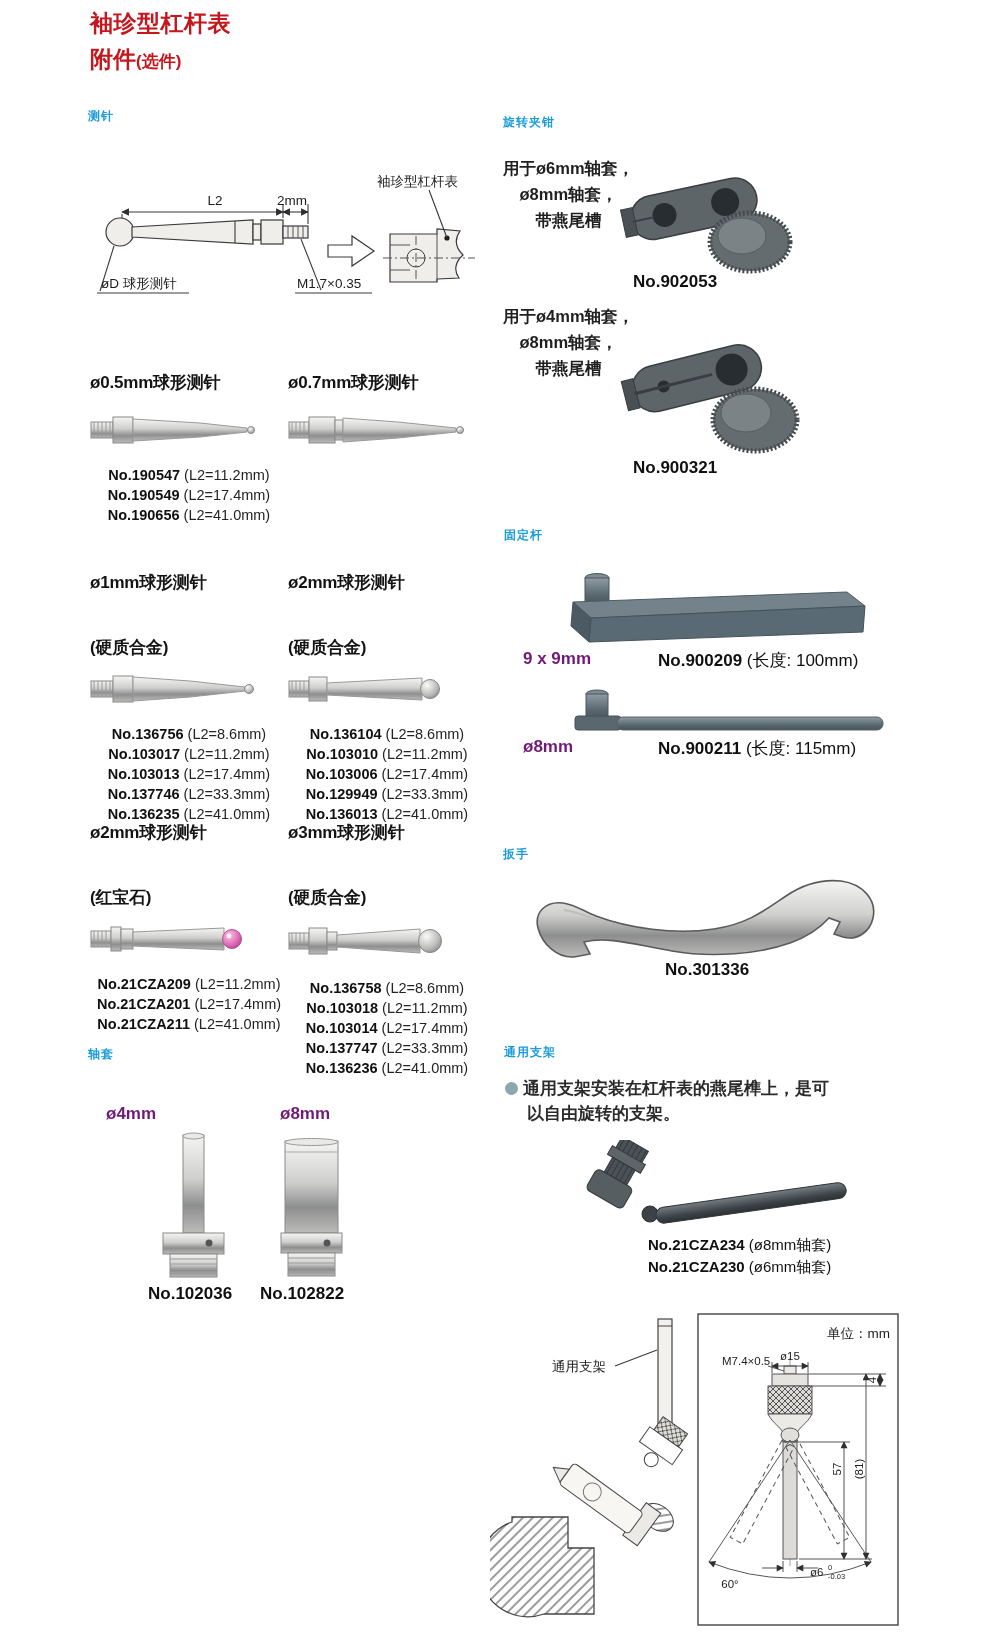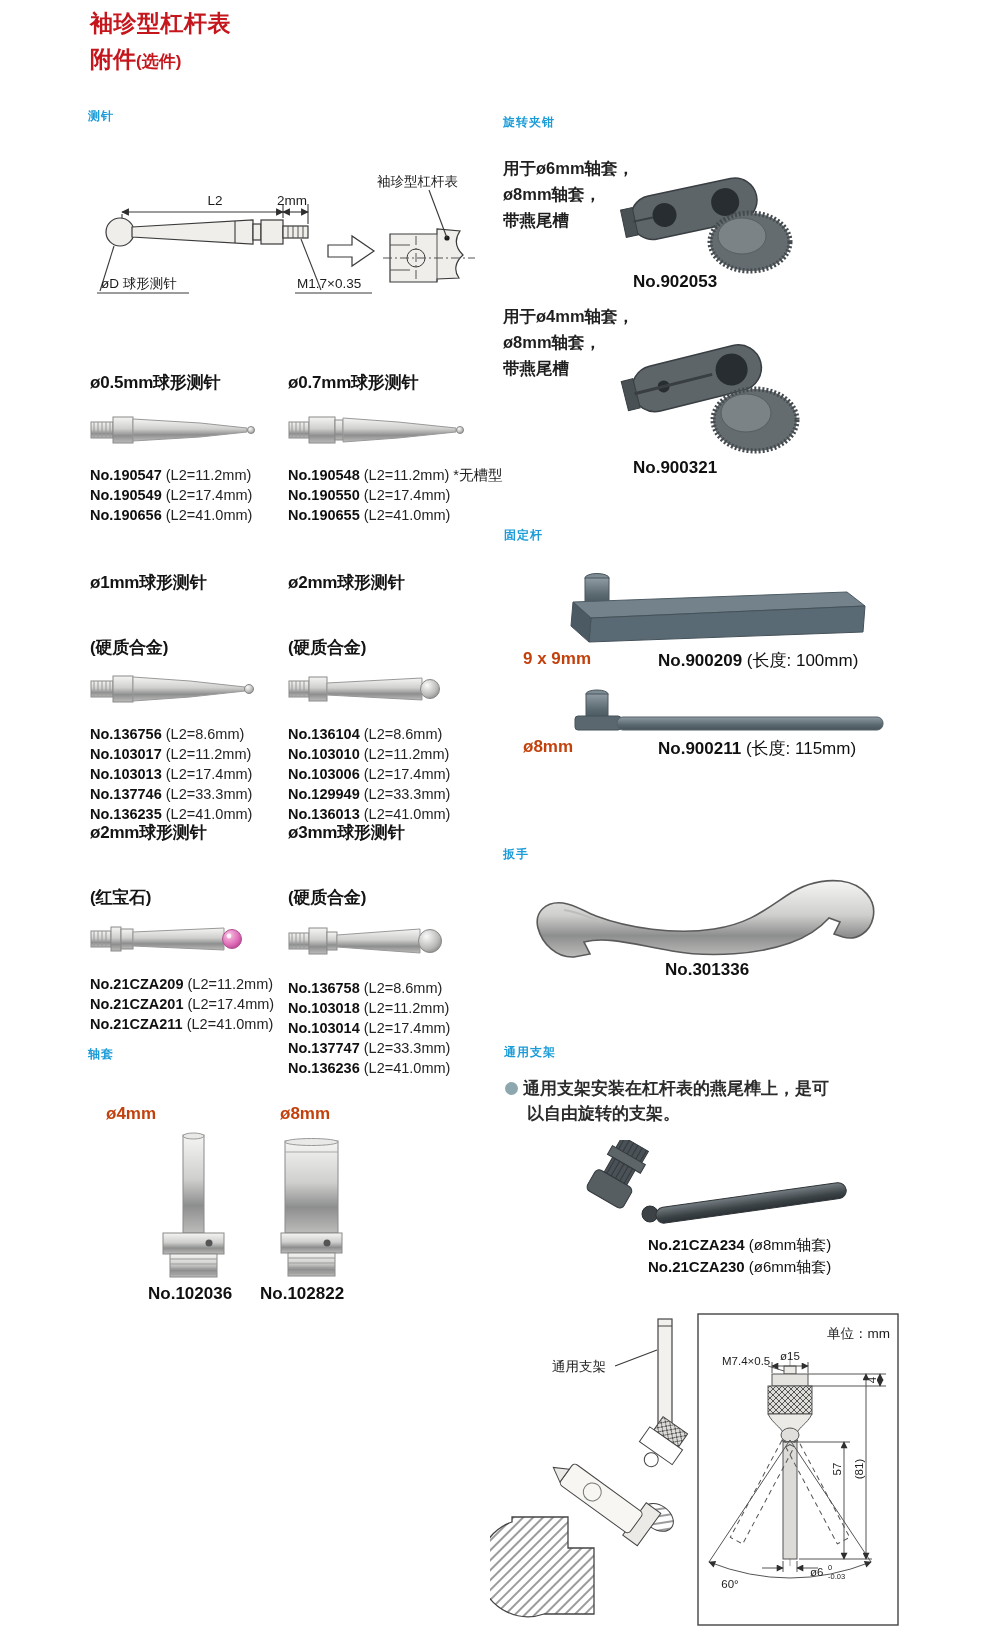--- a/index.html
+++ b/index.html
@@ -4,27 +4,27 @@
 <style>
   html,body{margin:0;padding:0;background:#fff;}
   body{font-family:"Liberation Sans","DejaVu Sans",sans-serif;color:#1c1c1c;}
   .page{position:relative;width:976px;height:1634px;background:#fff;overflow:hidden;}
   .ab{position:absolute;}
   .title{font-size:23px;font-weight:700;color:#c4161c;letter-spacing:.5px;}
   .sub-main{font-size:23px;font-weight:700;color:#c4161c;}
   .sub-note{font-size:17px;font-weight:700;color:#c4161c;}
   .bluehead{font-size:12px;font-weight:700;color:#1b9cd8;letter-spacing:1px;}
   .gt{font-size:17px;font-weight:700;color:#141414;line-height:21px;letter-spacing:-.2px;margin-top:44px;}
-  .pl{margin-top:8px;}
+  .pl{margin-top:8px;text-align:center;}
   .pli{font-size:14.5px;line-height:20px;color:#232323;white-space:nowrap;}
   .pli b{font-weight:700;color:#101010;}
-  .desc{font-size:16.5px;font-weight:600;color:#1f1f1f;line-height:26px;}
+  .desc{font-size:16.5px;font-weight:600;color:#1f1f1f;line-height:26px;text-align:center;}
   .pno{font-size:17px;font-weight:700;color:#101010;white-space:nowrap;}
   .pno .nt{font-weight:400;margin-top:9px;}
-  .sizelab{font-size:17px;font-weight:700;color:#c2410c;}
+  .sizelab{font-size:17px;font-weight:700;color:#701a75;}
   .hdesc{font-size:17px;font-weight:700;color:#2b2b2b;line-height:25px;white-space:nowrap;}
   .bullet{display:inline-block;width:13px;height:13px;border-radius:50%;background:#8da7ae;margin-right:5px;vertical-align:-1px;}
   .mid{font-size:15px;}
   svg text{font-family:"Liberation Sans","DejaVu Sans",sans-serif;}
   .dt{font-size:13.5px;fill:#1c1c1c;}
   .dts{font-size:11.5px;fill:#1c1c1c;}
   .dln{stroke:#3a3a3a;stroke-width:1.1;fill:none;}
   .thin{stroke:#555;stroke-width:1;fill:none;}
 </style>
 </head>
@@ -140,25 +140,20 @@
   <div class="ab" style="left:288px;top:328px;width:240px">
     <div class="gt">ø0.7mm球形测针</div>
     <svg width="185" height="46" viewBox="0 0 185 46" style="margin-top:14px">
       <rect x="1" y="15" width="20" height="16" fill="url(#gMet)" stroke="#8a8a8a"></rect>
       <path d="M4,15 v16 M8,15 v16 M12,15 v16 M16,15 v16" stroke="#9a9a9a" fill="none"></path>
       <rect x="21" y="10" width="26" height="26" fill="url(#gMet)" stroke="#8a8a8a"></rect>
       <rect x="47" y="13" width="8" height="20" fill="url(#gMet)" stroke="#8a8a8a"></rect>
       <polygon points="55,11 110,15 168,21 168,25 110,31 55,35" fill="url(#gMet)" stroke="#999"></polygon>
       <circle cx="172" cy="23" r="3.5" fill="url(#gBall)" stroke="#888"></circle>
     </svg>
-    <div class="pl">
-      <div class="pli"><b>No.190548</b><span> (L2=11.2mm) *无槽型</span></div>
-      <div class="pli"><b>No.190550</b><span> (L2=17.4mm)</span></div>
-      <div class="pli"><b>No.190655</b><span> (L2=41.0mm)</span></div>
-    </div>
   </div>
 
   <div class="ab" style="left:90px;top:528px;width:198px">
     <div class="gt">ø1mm球形测针</div>
     <div class="gt">(硬质合金)</div>
     <svg width="175" height="46" viewBox="0 0 175 46" style="margin-top:8px">
       <rect x="1" y="15" width="22" height="16" fill="url(#gMet)" stroke="#8a8a8a"></rect>
       <path d="M4,15 v16 M8,15 v16 M12,15 v16 M16,15 v16 M20,15 v16" stroke="#9a9a9a" fill="none"></path>
       <rect x="23" y="10" width="20" height="26" fill="url(#gMet)" stroke="#8a8a8a"></rect>
       <polygon points="43,11 100,15 155,21 155,25 100,31 43,35" fill="url(#gMet)" stroke="#999"></polygon>

